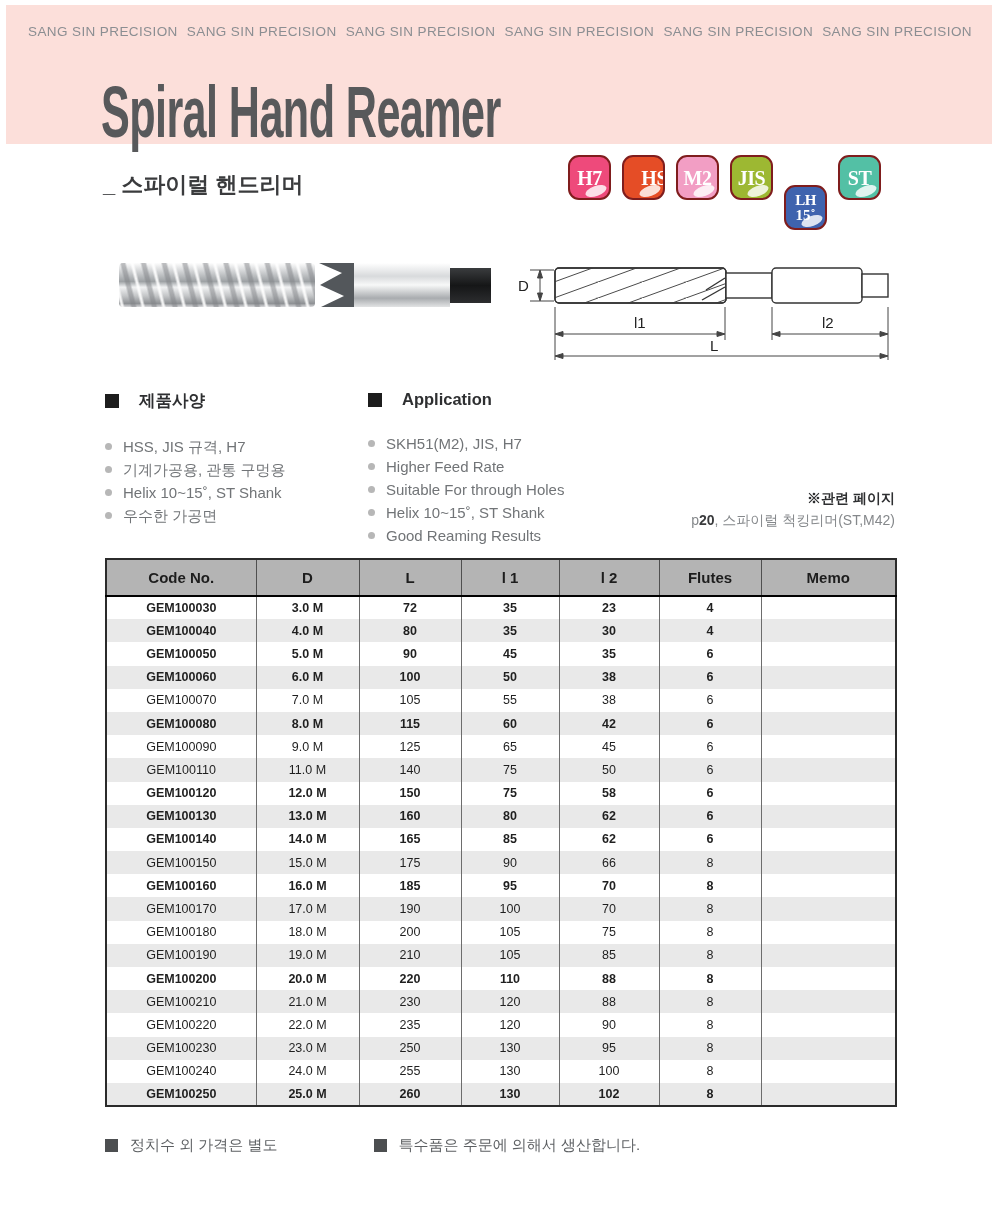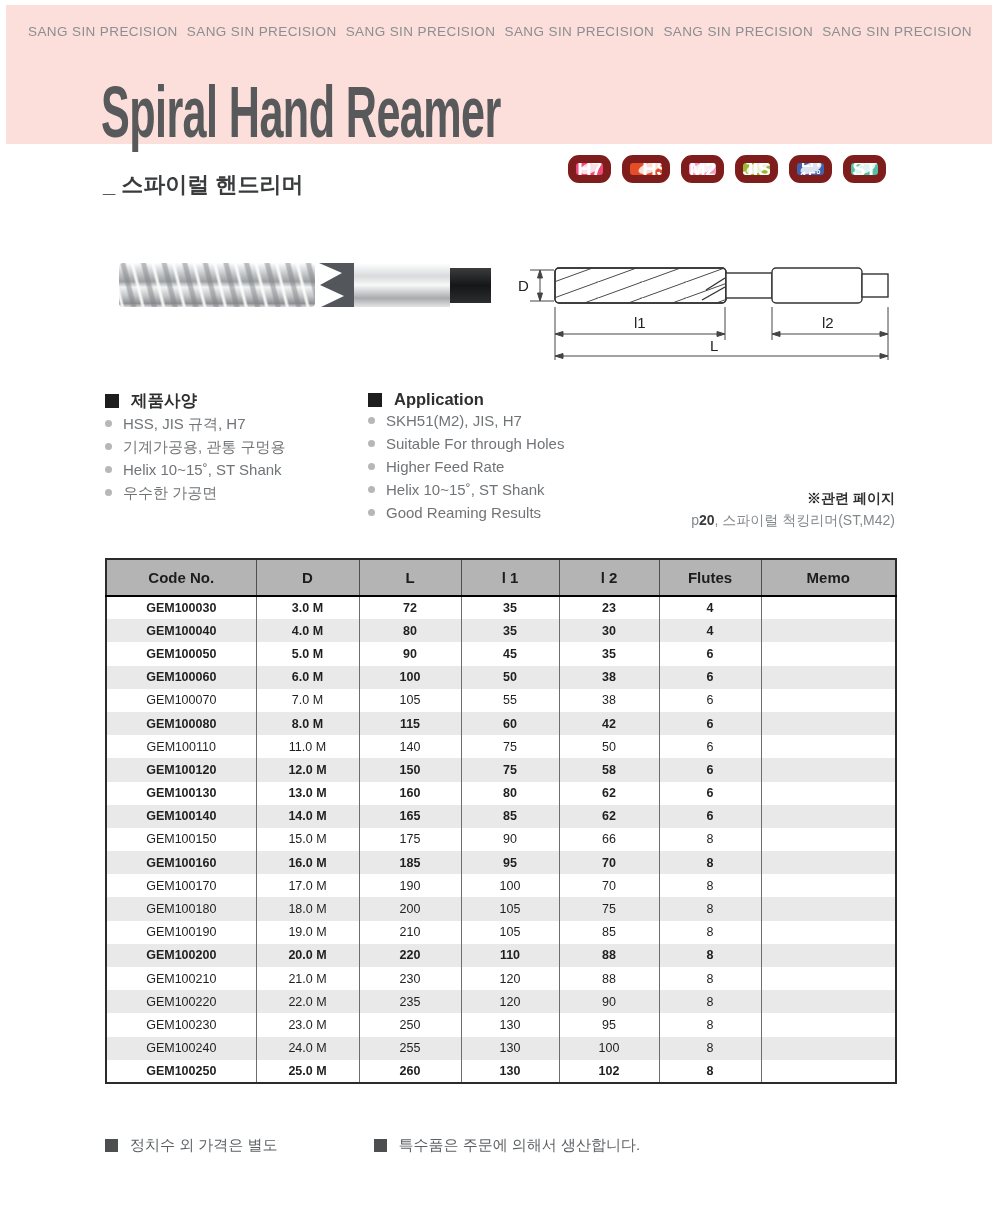--- a/index.html
+++ b/index.html
@@ -13,39 +13,39 @@
   .brand-row span { color:#8b8e92; font-size:13.5px; letter-spacing:0.4px; }
 
   
   .page-title { position:absolute; left:101px; top:78px; font-size:72px; font-weight:bold;
                 color:#58595b; letter-spacing:-1px; transform:scaleX(0.60); transform-origin:left top;
                 white-space:nowrap; line-height:0.95; }
   .page-subtitle { position:absolute; left:103px; top:170px; font-size:22px; font-weight:bold; color:#3a3b3d; }
 
   
   .badges { position:absolute; left:568px; top:155px; display:flex; gap:11px; }
-  .badge { position:relative; width:43px; height:28px; border:8px solid #7f1d1d; border-radius:11px;
+  .badge { position:relative; width:43px; height:45px; border:2px solid #7f1d1d; border-radius:11px;
            display:flex; flex-direction:column; align-items:center; justify-content:center;
-           color:#fff; font-weight:bold; overflow:hidden; }
+           color:#fff; font-weight:bold; overflow:hidden;font-family:Liberation Serif, serif; }
   .badge-label { font-size:20px; line-height:1; letter-spacing:-0.5px; }
   .badge-sub { display:none; }
   .badge.two-line .badge-label { font-size:15px; }
   .badge.two-line .badge-sub { display:block; font-size:15px; line-height:1; }
   .badge-gloss { position:absolute; right:2px; bottom:2px; width:22px; height:10px;
                  background:rgba(255,255,255,0.82); border-radius:50%; transform:rotate(-20deg); }
 
   
   .photo-svg { position:absolute; left:118px; top:260px; }
   .drawing-svg { position:absolute; left:510px; top:250px; }
 
   
   .section { position:absolute; width:270px; }
   .section-specs { left:105px; top:390px; }
   .section-app  { left:368px; top:390px; width:300px; }
-  .section-head { display:flex; align-items:center; gap:12px; margin-bottom:0; }
+  .section-head { display:flex; align-items:center; gap:20px; margin-bottom:23px; }
   .black-square { width:14px; height:14px; background:#1d1d1d; flex:0 0 auto; }
   .section-head-label { font-size:16.5px; font-weight:bold; color:#2e2f31; }
   ul.bullets { list-style:none; }
   ul.bullets li { display:flex; align-items:flex-start; gap:11px; line-height:23px; }
   .bullet-dot { width:7px; height:7px; border-radius:50%; background:#b7b7b7; margin-top:8px; flex:0 0 auto; }
   .bullet-text { font-size:15px; color:#717477; }
 
   
   .related { position:absolute; right:105px; top:490px; text-align:right; }
   .related-title { font-size:14px; font-weight:bold; color:#2e2f31; margin-bottom:4px; }
@@ -109,21 +109,21 @@
 
         <span class="badge-gloss"></span>
       </span>
 
       <span class="badge" style="background: rgb(157, 184, 50);">
         <span class="badge-label">JIS</span>
 
         <span class="badge-gloss"></span>
       </span>
 
-      <span class="badge two-line" style="background: rgb(63, 99, 174);">
+      <span class="badge two-line" style="background: rgb(63, 99, 174); margin-top: 30px;">
         <span class="badge-label">LH</span>
         <span class="badge-sub">15˚</span>
         <span class="badge-gloss"></span>
       </span>
 
       <span class="badge" style="background: rgb(83, 192, 165);">
         <span class="badge-label">ST</span>
 
         <span class="badge-gloss"></span>
       </span>
@@ -254,26 +254,26 @@
     </div>
     <ul class="bullets">
 
         <li>
           <span class="bullet-dot"></span>
           <span class="bullet-text">SKH51(M2), JIS, H7</span>
         </li>
 
         <li>
           <span class="bullet-dot"></span>
+          <span class="bullet-text">Higher Feed Rate</span>
+        </li>
+
+        <li>
+          <span class="bullet-dot"></span>
           <span class="bullet-text">Suitable For through Holes</span>
-        </li>
-
-        <li>
-          <span class="bullet-dot"></span>
-          <span class="bullet-text">Higher Feed Rate</span>
         </li>
 
         <li>
           <span class="bullet-dot"></span>
           <span class="bullet-text">Helix 10~15˚, ST Shank</span>
         </li>
 
         <li>
           <span class="bullet-dot"></span>
           <span class="bullet-text">Good Reaming Results</span>
@@ -365,20 +365,29 @@
         <tr class="bold">
           <td>GEM100080</td>
           <td>8.0 M</td>
           <td>115</td>
           <td>60</td>
           <td>42</td>
           <td>6</td>
           <td></td>
         </tr>
 
+        <tr>
+          <td>GEM100090</td>
+          <td>9.0 M</td>
+          <td>125</td>
+          <td>65</td>
+          <td>45</td>
+          <td>6</td>
+          <td></td>
+        </tr>
 
 
         <tr>
           <td>GEM100110</td>
           <td>11.0 M</td>
           <td>140</td>
           <td>75</td>
           <td>50</td>
           <td>6</td>
           <td></td>

